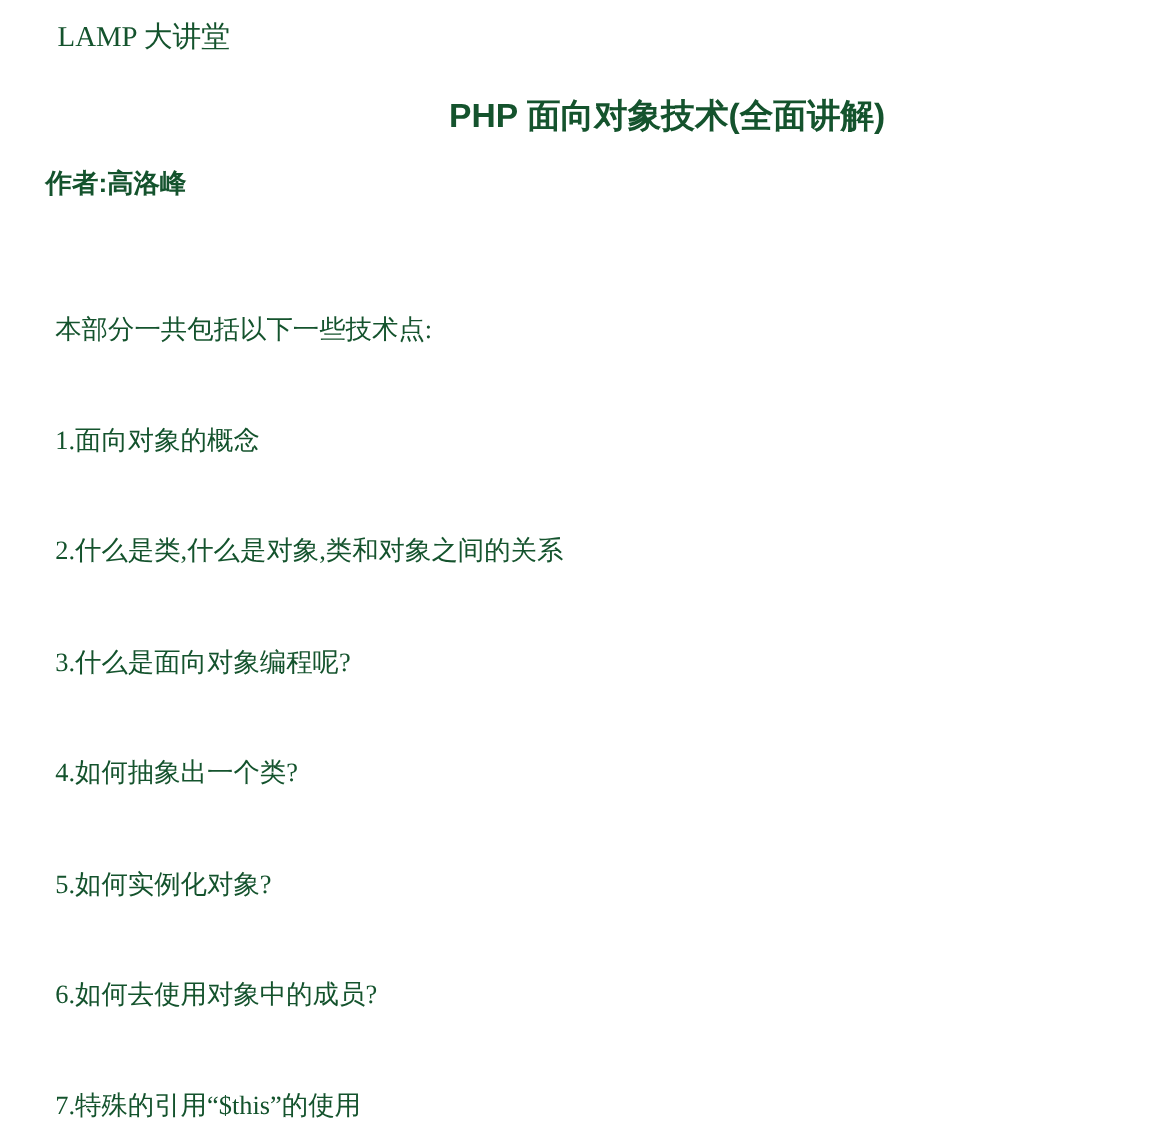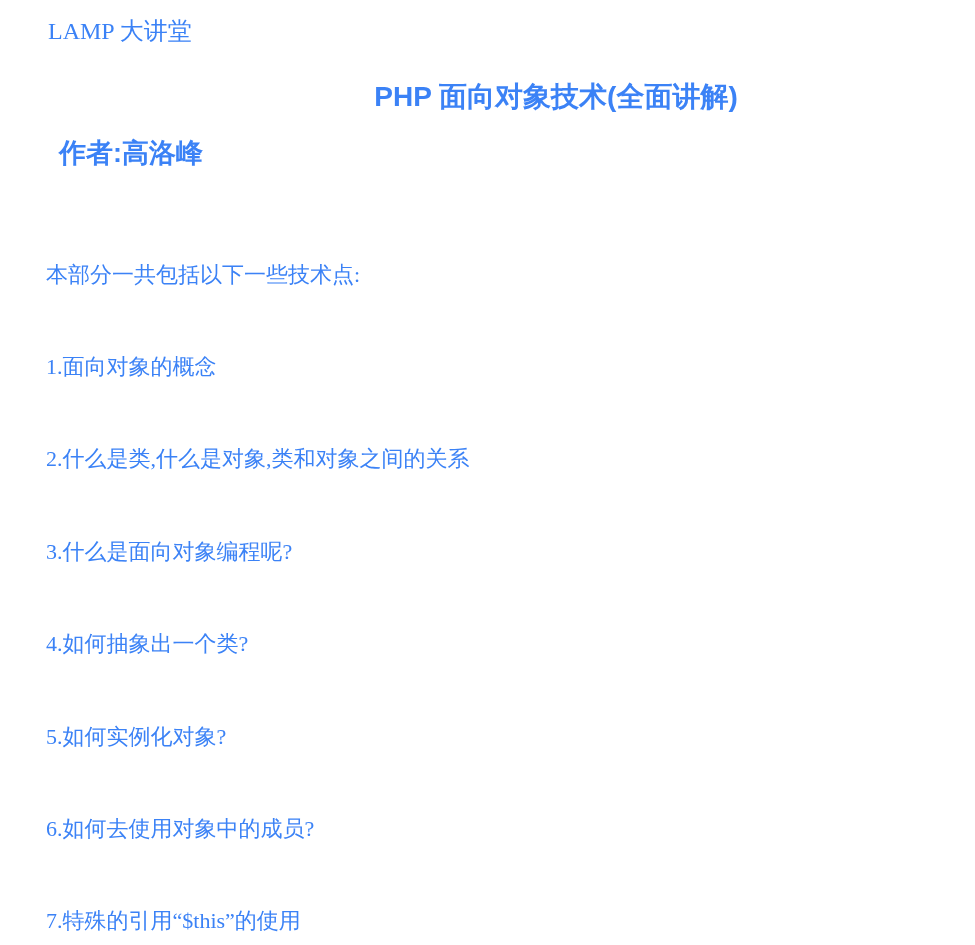--- a/index.html
+++ b/index.html
@@ -8,21 +8,21 @@
     width: 975px;
     height: 945px;
     background: #ffffff;
     overflow: hidden;
   }
   .page {
     position: relative;
     width: 975px;
     height: 945px;
     background: #ffffff;
-    color: #3b82f6;
+    color: #14532d;
     font-family: "Liberation Serif", "DejaVu Serif", serif;
   }
   .lamp-header {
     position: absolute;
     left: 48px;
     top: 16px;
     font-size: 24px;
     line-height: 30px;
     font-weight: normal;
     white-space: pre;
@@ -34,23 +34,23 @@
     width: 1020px;
     text-align: center;
     font-size: 28px;
     line-height: 34px;
     font-weight: bold;
     font-family: "Liberation Sans", "DejaVu Sans", sans-serif;
     white-space: pre;
   }
   .author-line {
     position: absolute;
-    left: 59px;
+    left: 38px;
     top: 139px;
-    font-size: 27px;
+    font-size: 22px;
     line-height: 28px;
     font-weight: bold;
     font-family: "Liberation Sans", "DejaVu Sans", sans-serif;
     white-space: pre;
   }
   .topics-section {
     position: absolute;
     left: 46px;
     top: 198px;
     width: 1020px;

